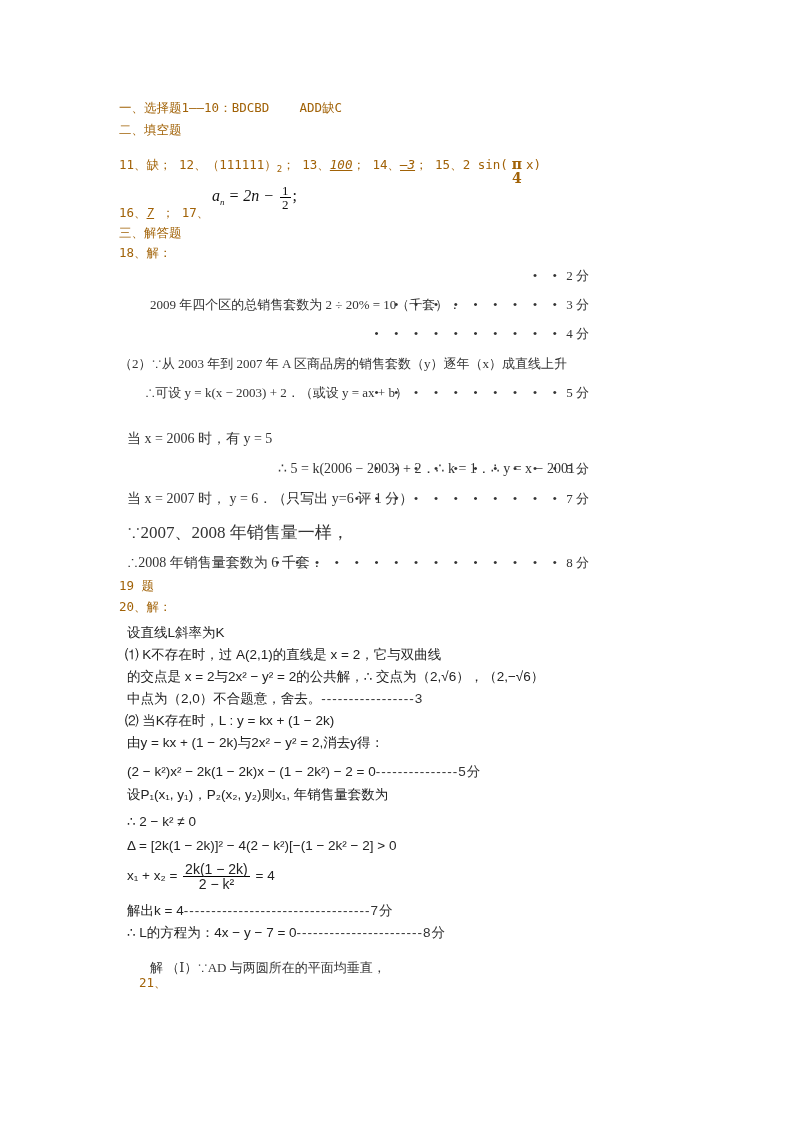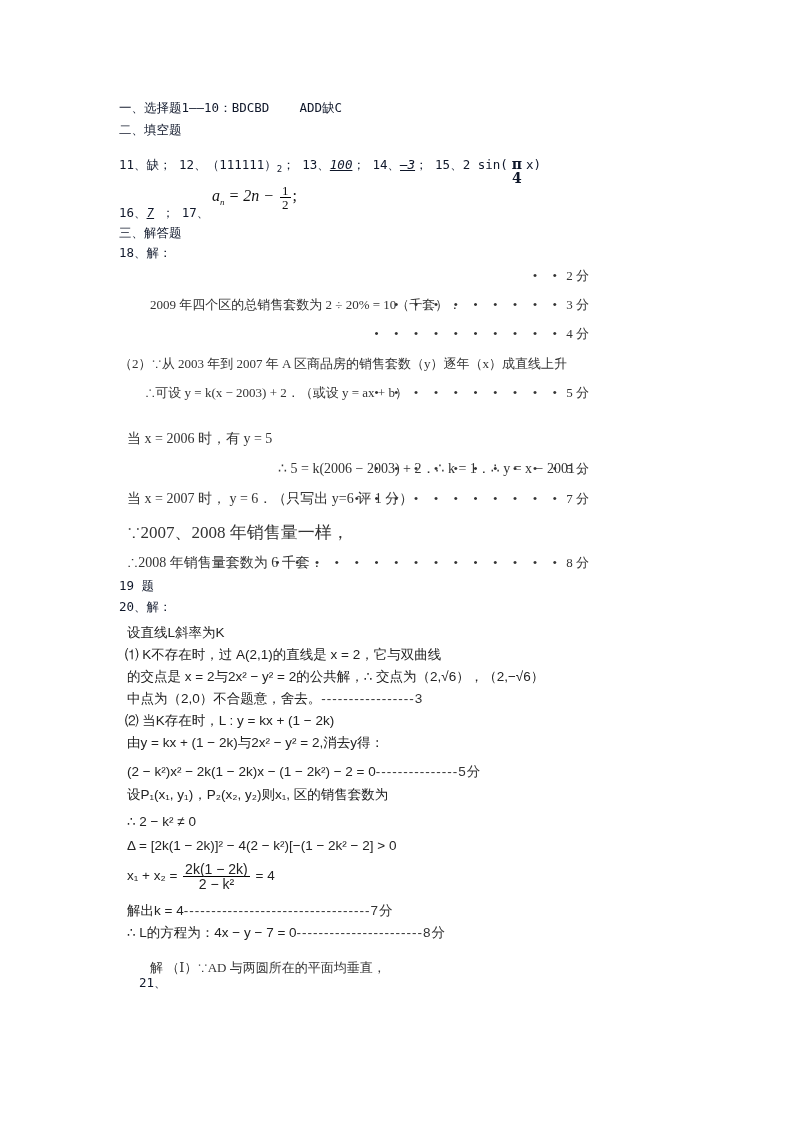--- a/index.html
+++ b/index.html
@@ -1,18 +1,18 @@
 <!DOCTYPE html>
 <html><head>
 <meta charset="utf-8">
 <style>
   html, body { margin:0; padding:0; background:#ffffff; }
   body { width:794px; height:1123px; position:relative; overflow:hidden; color:#111; }
   .ln { position:absolute; white-space:nowrap; }
-  .mono { font-family:"DejaVu Sans Mono", "Liberation Mono", monospace; font-size:12.5px; color:#0f172a; }
+  .mono { font-family:"DejaVu Sans Mono", "Liberation Mono", monospace; font-size:12.5px; color:#a16207; }
   .serif { font-family:"Liberation Serif", "DejaVu Serif", serif; font-size:13px; color:#333; }
   .sans { font-family:"Liberation Sans", "DejaVu Sans", sans-serif; font-size:13.5px; color:#222; }
   .it { font-style:italic; font-family:"Liberation Serif", "DejaVu Serif", serif; }
   .u { text-decoration:underline;font-style:italic; }
   .dots { letter-spacing:6px; color:#333; }
   .dash { color:#333; letter-spacing:1px; }
   .frac { display:inline-block; vertical-align:middle; text-align:center; line-height:1; margin:0 2px; }
   .frac > span { display:block; }
   .frac .num { border-bottom:1px solid #000; padding:0 2px; }
   sub.s { font-size:9px; }
@@ -88,21 +88,21 @@
 <div class="ln sans" style="left:125px;top:646px;">⑴ K不存在时，过 A(2,1)的直线是 x = 2，它与双曲线</div>
 <div class="ln sans" style="left:127px;top:668px;">的交点是 x = 2与2x² − y² = 2的公共解，∴ 交点为（2,√6），（2,−√6）</div>
 <div class="ln sans" style="left:127px;top:690px;">
   <span>中点为（2,0）不合题意，舍去。</span><span class="dash">-----------------3</span>
 </div>
 <div class="ln sans" style="left:125px;top:712px;">⑵ 当K存在时，L : y = kx + (1 − 2k)</div>
 <div class="ln sans" style="left:127px;top:734px;">由y = kx + (1 − 2k)与2x² − y² = 2,消去y得：</div>
 <div class="ln sans" style="left:127px;top:763px;">
   <span>(2 − k²)x² − 2k(1 − 2k)x − (1 − 2k²) − 2 = 0</span><span class="dash">---------------5分</span>
 </div>
-<div class="ln sans" style="left:127px;top:786px;">设P₁(x₁, y₁)，P₂(x₂, y₂)则x₁, 区的销售套数为</div>
+<div class="ln sans" style="left:127px;top:786px;">设P₁(x₁, y₁)，P₂(x₂, y₂)则x₁, 年销售量套数为</div>
 <div class="ln sans" style="left:127px;top:813px;">∴ 2 − k² ≠ 0</div>
 <div class="ln sans" style="left:127px;top:838px;text-align:center;">Δ = [2k(1 − 2k)]² − 4(2 − k²)[−(1 − 2k² − 2] &gt; 0</div>
 <div class="ln sans" style="left:127px;top:862px;">
   <span>x₁ + x₂ =</span>
   <span class="frac" style="font-size:14px;"><span class="num">2k(1 − 2k)</span><span>2 − k²</span></span>
   <span>= 4</span>
 </div>
 <div class="ln sans" style="left:127px;top:902px;">
   <span>解出k = 4</span><span class="dash">----------------------------------7分</span>
 </div>

